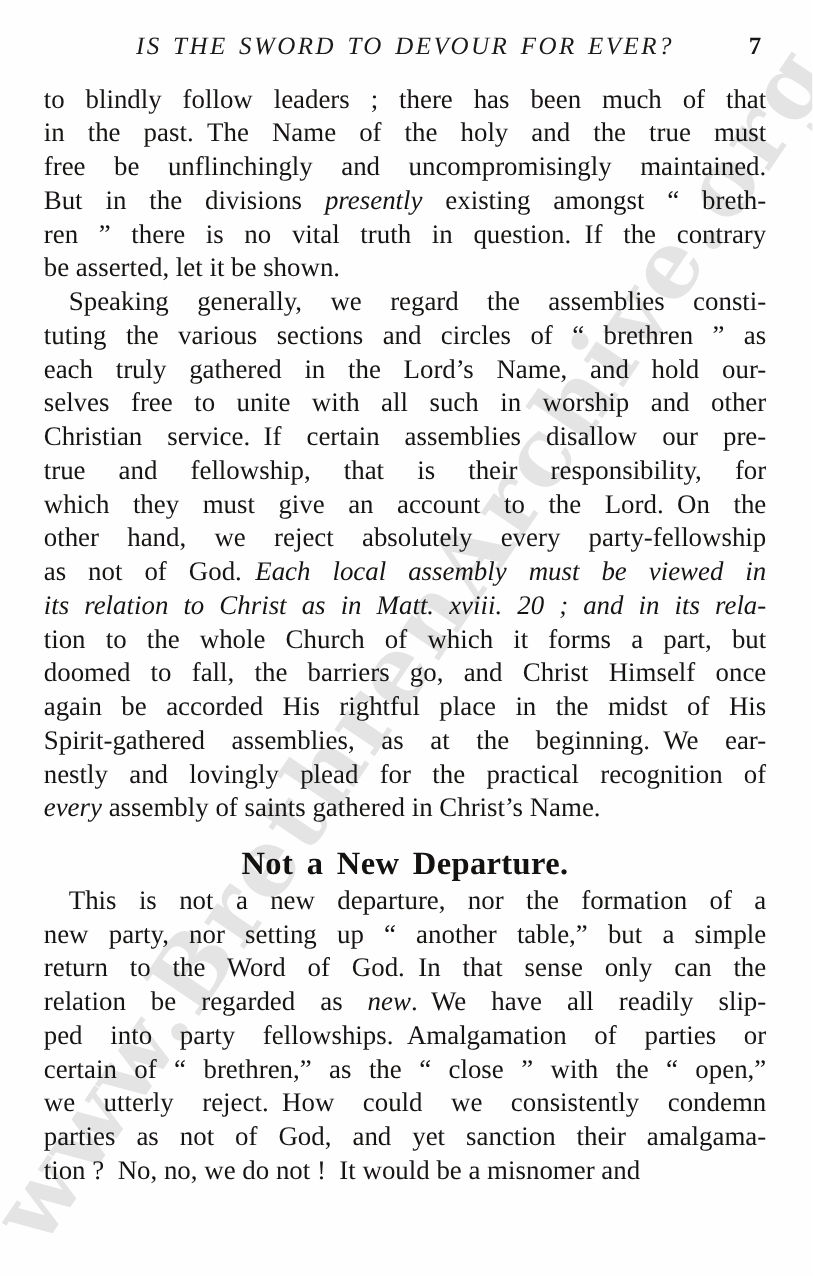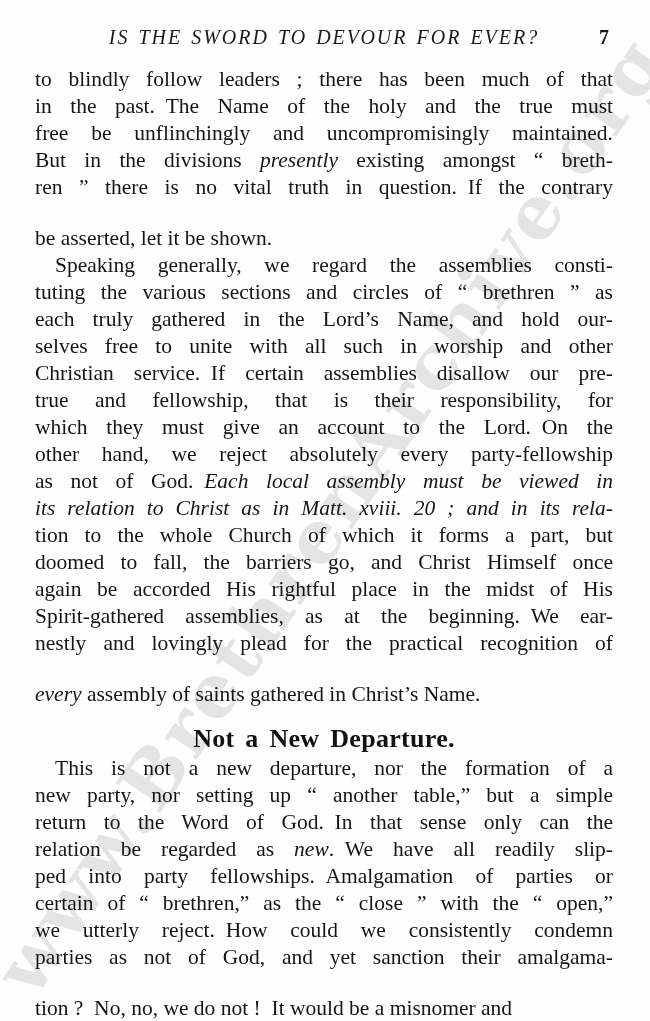--- a/index.html
+++ b/index.html
@@ -60,21 +60,21 @@
     font-size: 21.5px;
     line-height: 27px;
   }
   .line {
     height: 27px;
     overflow: hidden;
     text-align: justify;
     text-align-last: justify;
     white-space: normal;
   }
-  .line.last { text-align-last: left; margin-top: 24px; }
+  .line.last { text-align-last: left; }
   .line.indent { padding-left: 20px; }
   .line .it { font-style: italic; }
   .line .rm { font-style: normal; }
   .section-heading {
     margin: 17px 0 3px 0;
     font-size: 26px;
     line-height: 27px;
     font-weight: bold;
     text-align: center;
     word-spacing: 4px;

